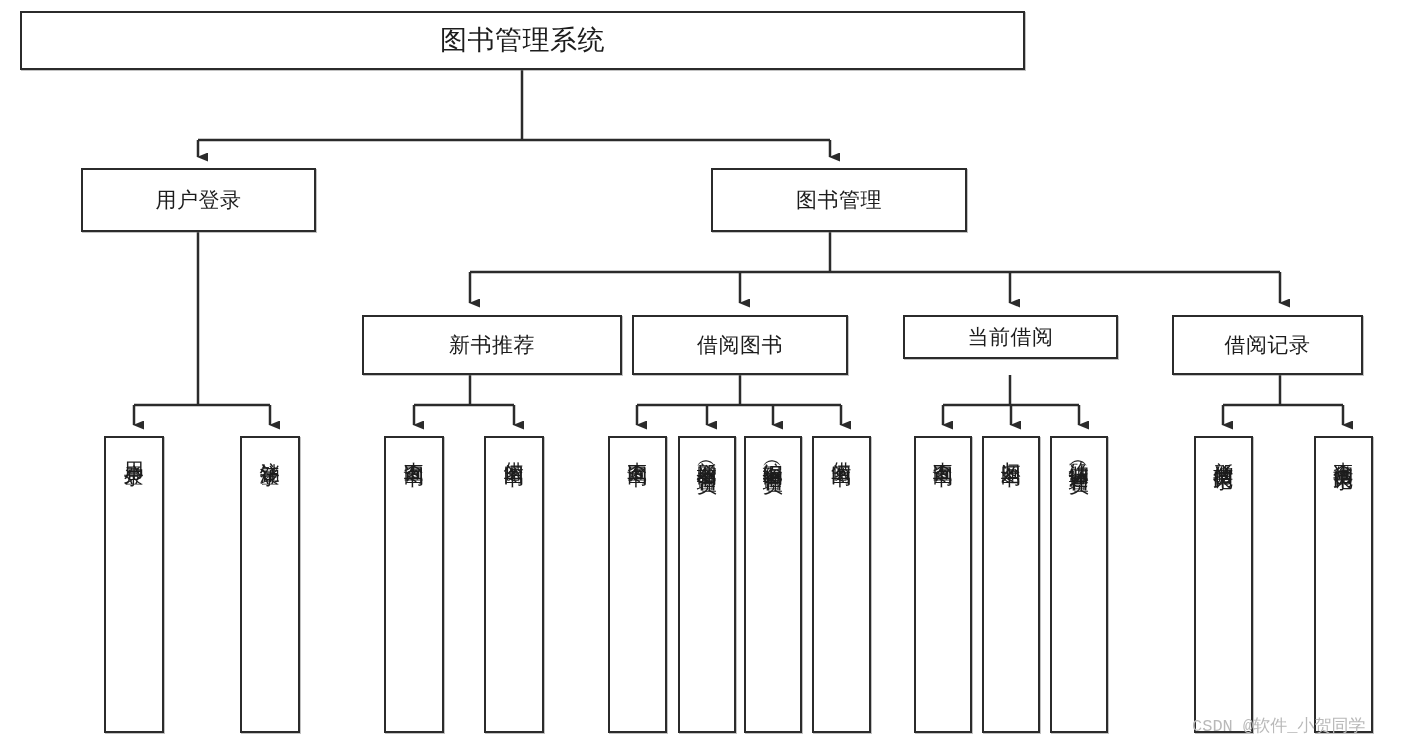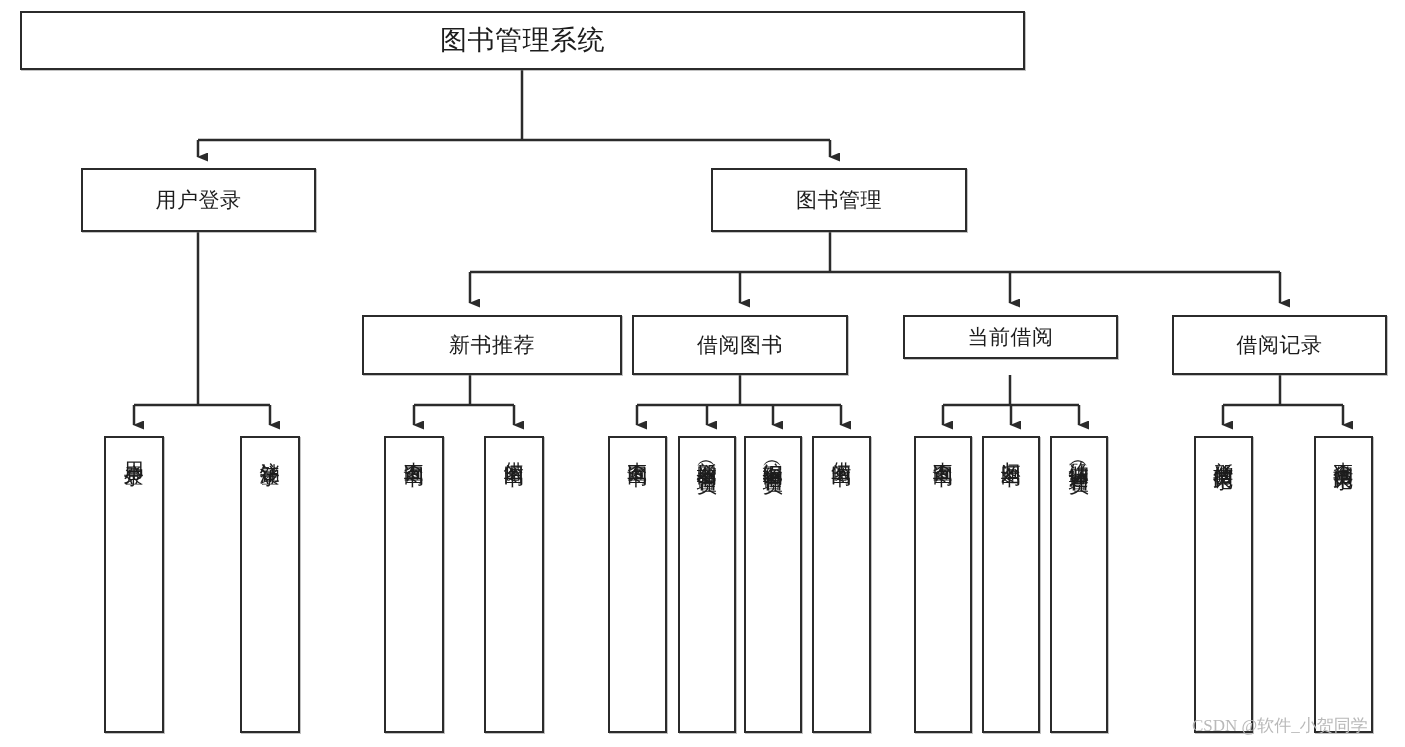--- a/index.html
+++ b/index.html
@@ -61,21 +61,21 @@
     font-size: 20px;
     line-height: 1.22;
     letter-spacing: 2px;
     white-space: nowrap;
   }
   .watermark {
     position: absolute;
     color: #b9b9b9;
     font-size: 17px;
     white-space: nowrap;
-    font-family: Liberation Serif, serif;
+    font-family: Liberation Mono, monospace;
   }
 </style>
 </head>
 <body>
 
 <div id="canvas">
 
   <svg class="edges" viewBox="0 0 1405 747">
     <defs>
       <marker id="arrow" markerWidth="9" markerHeight="11" refX="4.5" refY="10" orient="auto" markerUnits="userSpaceOnUse">
@@ -139,21 +139,21 @@
 
   <div class="node h" style="left:362px; top:315px; width:260px; height:60px;font-family:Liberation Serif, serif;">
     <span class="label">新书推荐</span>
   </div>
   <div class="node h" style="left:632px; top:315px; width:216px; height:60px;">
     <span class="label">借阅图书</span>
   </div>
   <div class="node h" style="left:903px; top:315px; width:215px; height:44px;">
     <span class="label">当前借阅</span>
   </div>
-  <div class="node h" style="left:1172px; top:315px; width:215px; height:60px;">
+  <div class="node h" style="left:1172px; top:315px; width:191px; height:60px;">
     <span class="label">借阅记录</span>
   </div>
 
   <div class="node v" style="left:104px; top:436px; width:60px; height:297px;">
     <span class="label">用户登录</span>
   </div>
   <div class="node v" style="left:240px; top:436px; width:60px; height:297px;">
     <span class="label">注销登录</span>
   </div>
 

